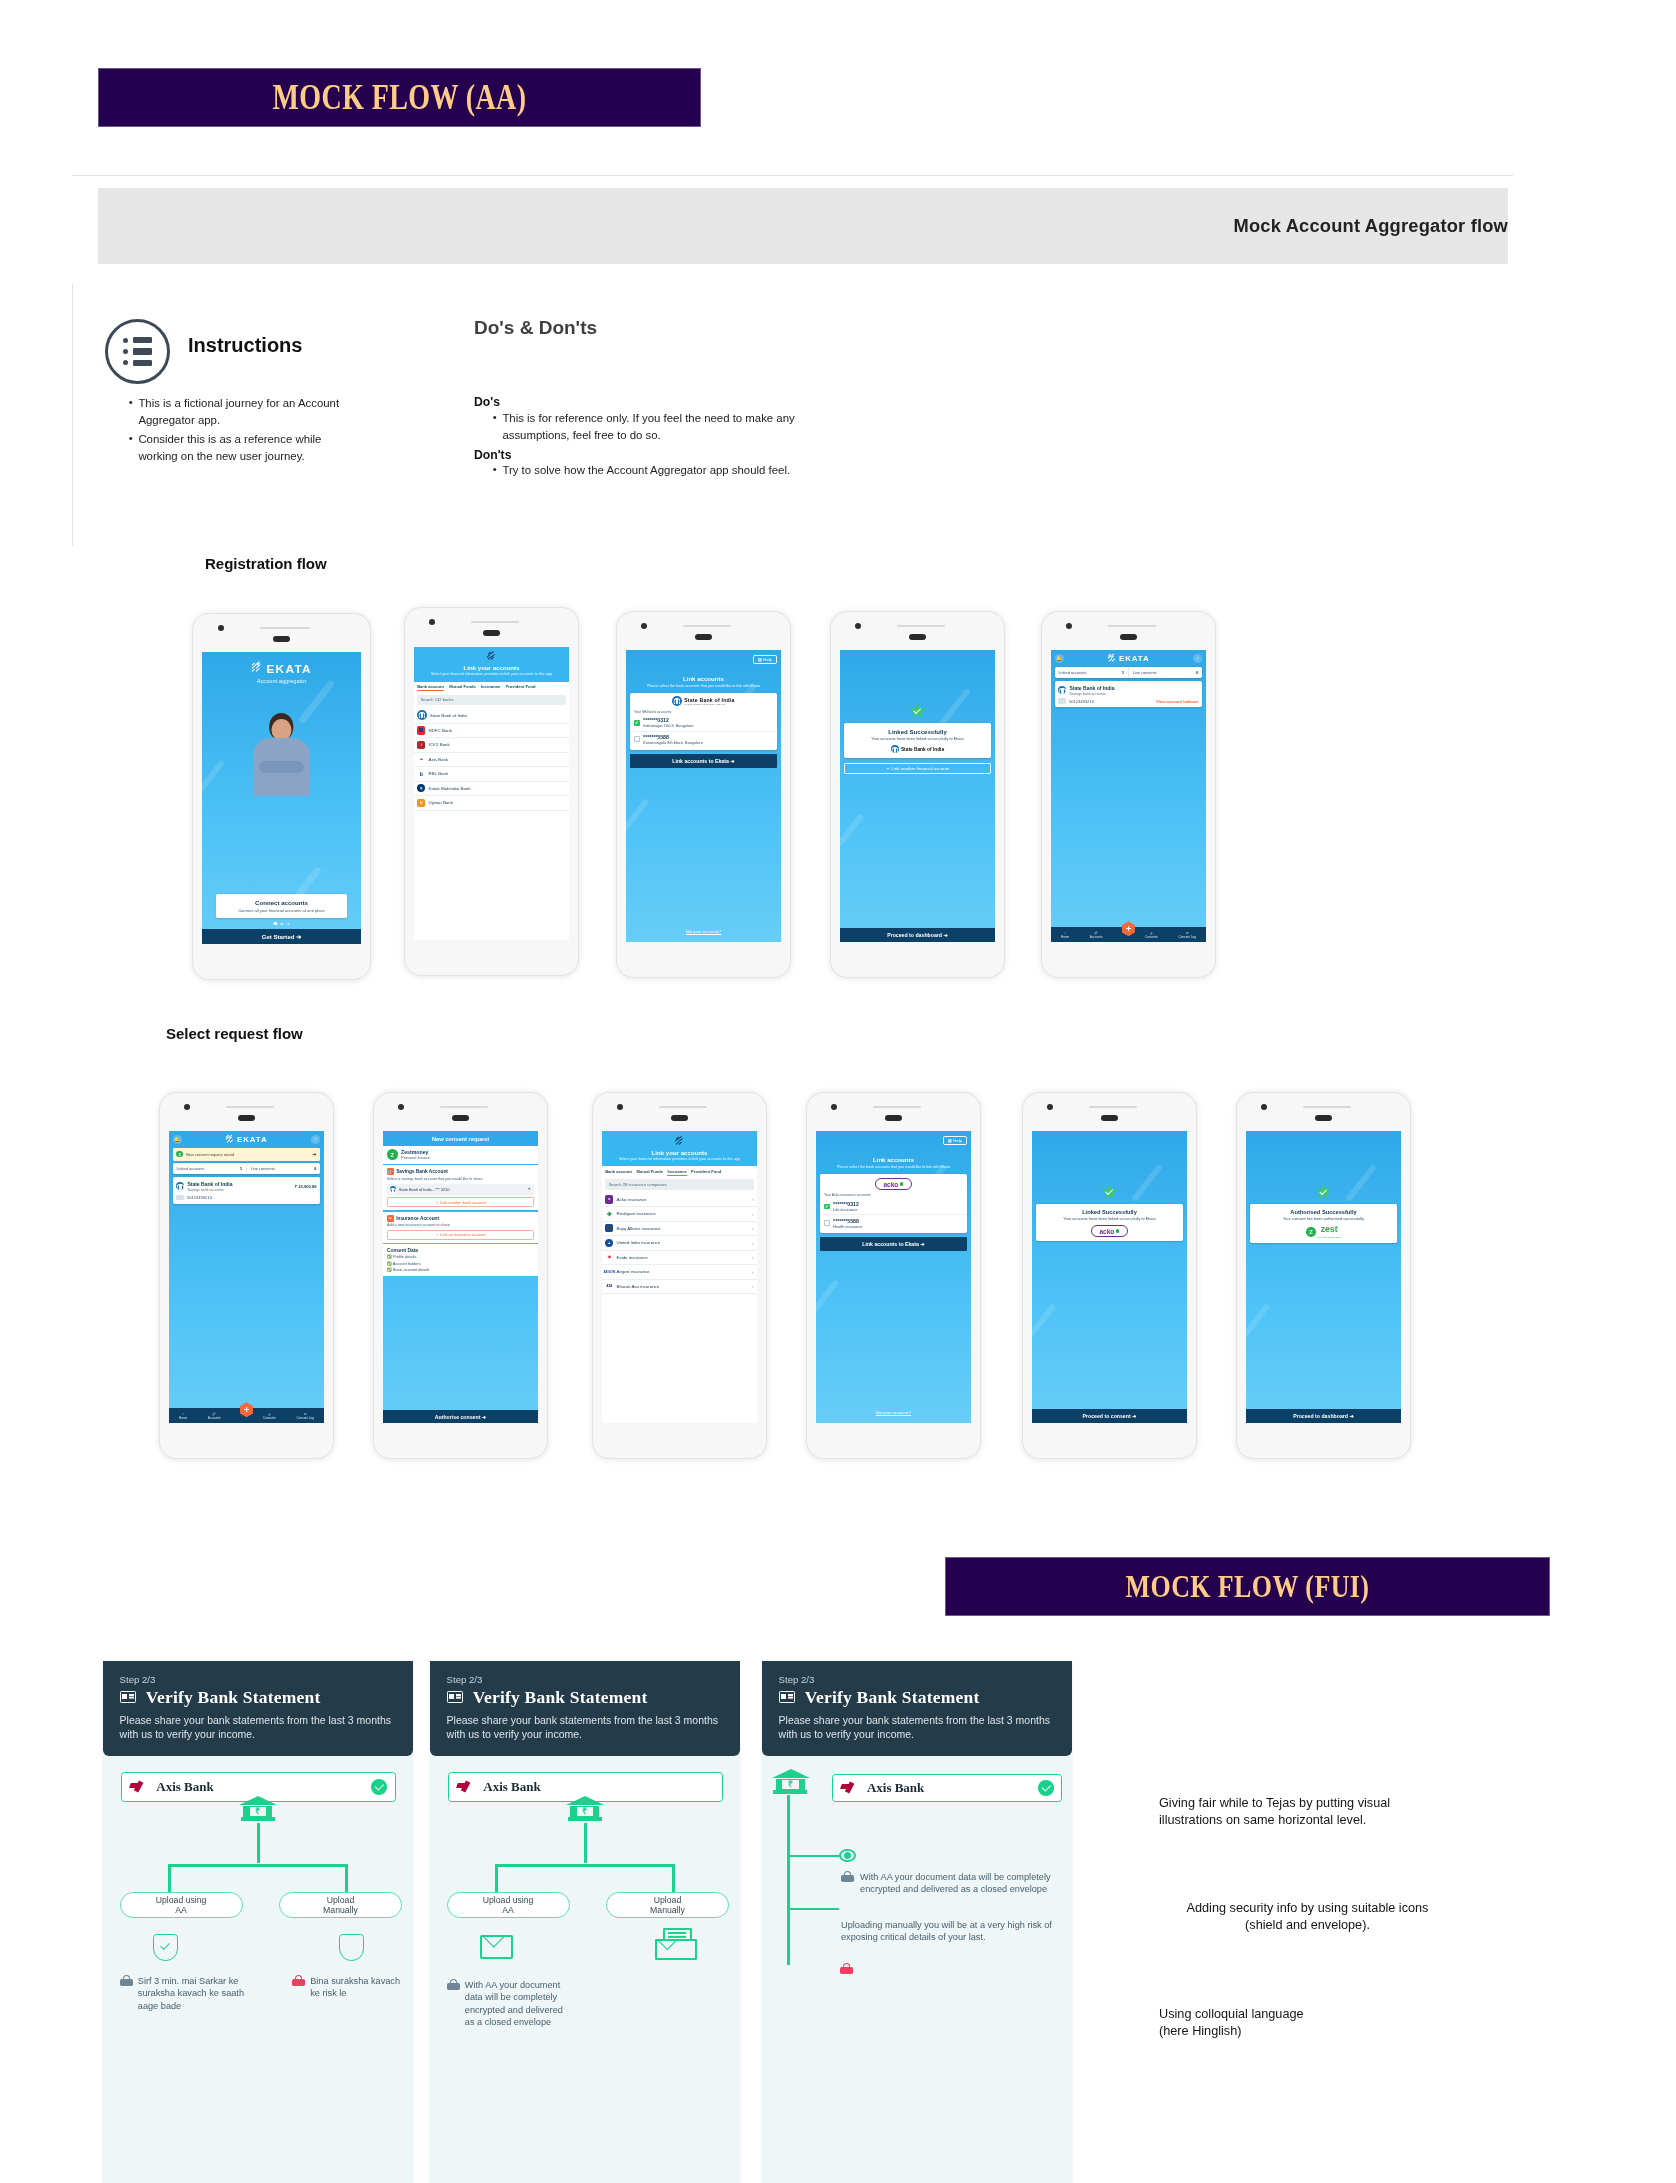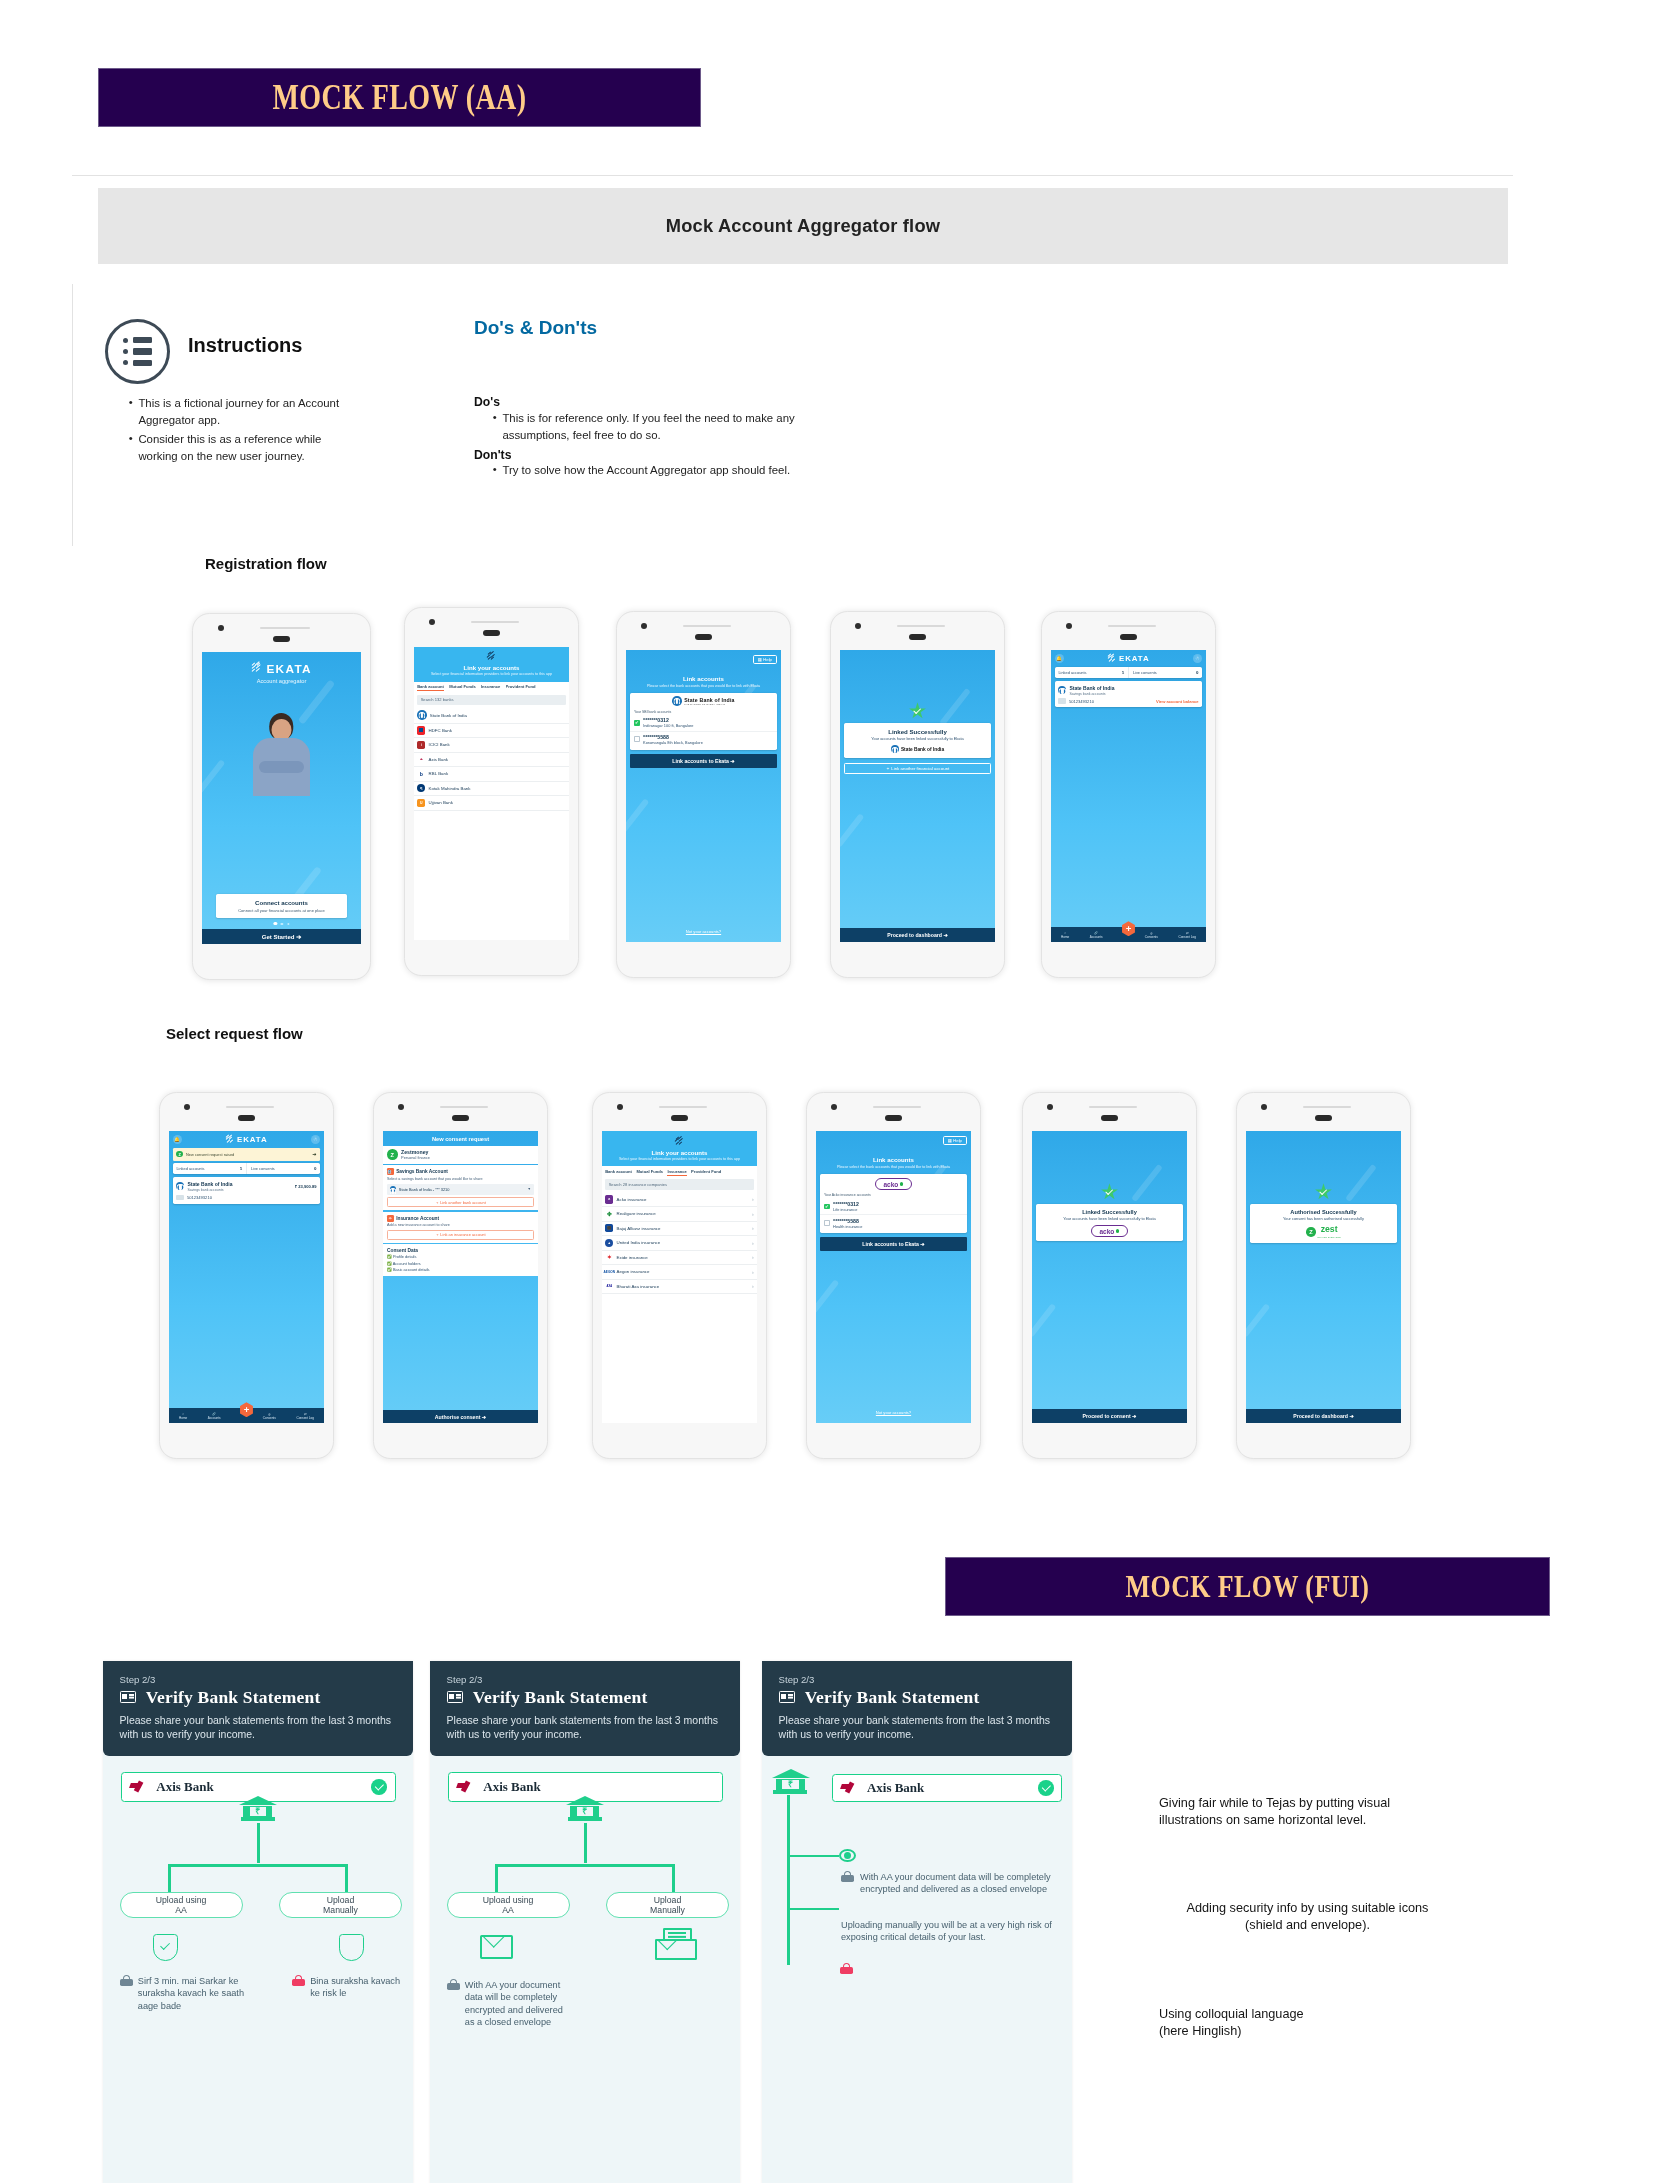--- a/index.html
+++ b/index.html
@@ -22,38 +22,38 @@
     font-family:"Liberation Serif", serif;
     color:#ffcc88; font-weight:bold;
     letter-spacing:0.4px;
     transform:scaleY(1.25);
   }
 
   
   .page-card { background:#ffffff; border-top:1.3px solid #e2e2e2; }
   .subtitle-bar {
     background:#e6e6e6;
-    display:flex; align-items:center; justify-content:center;
+    display:flex; align-items:center; justify-content:flex-end;
   }
   .subtitle-bar span {
     font-weight:bold; font-size:18.3px; color:#222;
     letter-spacing:0.2px;
   }
 
   
   .instr-icon {
     width:65px; height:65px; border:3.5px solid #3d4a56; border-radius:50%;
     display:flex; align-items:center; justify-content:center;
   }
   .instr-icon .rows { display:flex; flex-direction:column; gap:5.2px; }
   .instr-icon .row { display:flex; align-items:center; gap:4.4px; }
   .instr-icon .dot { width:5.2px;height:5.2px;border-radius:50%;background:#3d4a56; }
   .instr-icon .bar { width:19px;height:6.1px;border-radius:1.3px;background:#3d4a56; }
   .h-title { font-size:20px; font-weight:bold; color:#111; }
-  .h-title2 { font-size:19px; font-weight:bold; color:#0369a1; }
+  .h-title2 { font-size:19px; font-weight:bold; color:#404040; }
   .sub-h { font-size:12.2px; font-weight:bold; color:#111; }
   ul.bul { list-style:none; }
   ul.bul li { font-size:11.4px; line-height:1.5; color:#222; position:relative; padding-left:11.4px; margin-bottom:1.7px;}
   ul.bul li:before { content:"•"; position:absolute; left:1.7px; top:-0.9px; font-size:11.4px; }
 
   .flow-label { font-size:15px; font-weight:bold; color:#111; }
 
   
   .phone {
     position:absolute;

